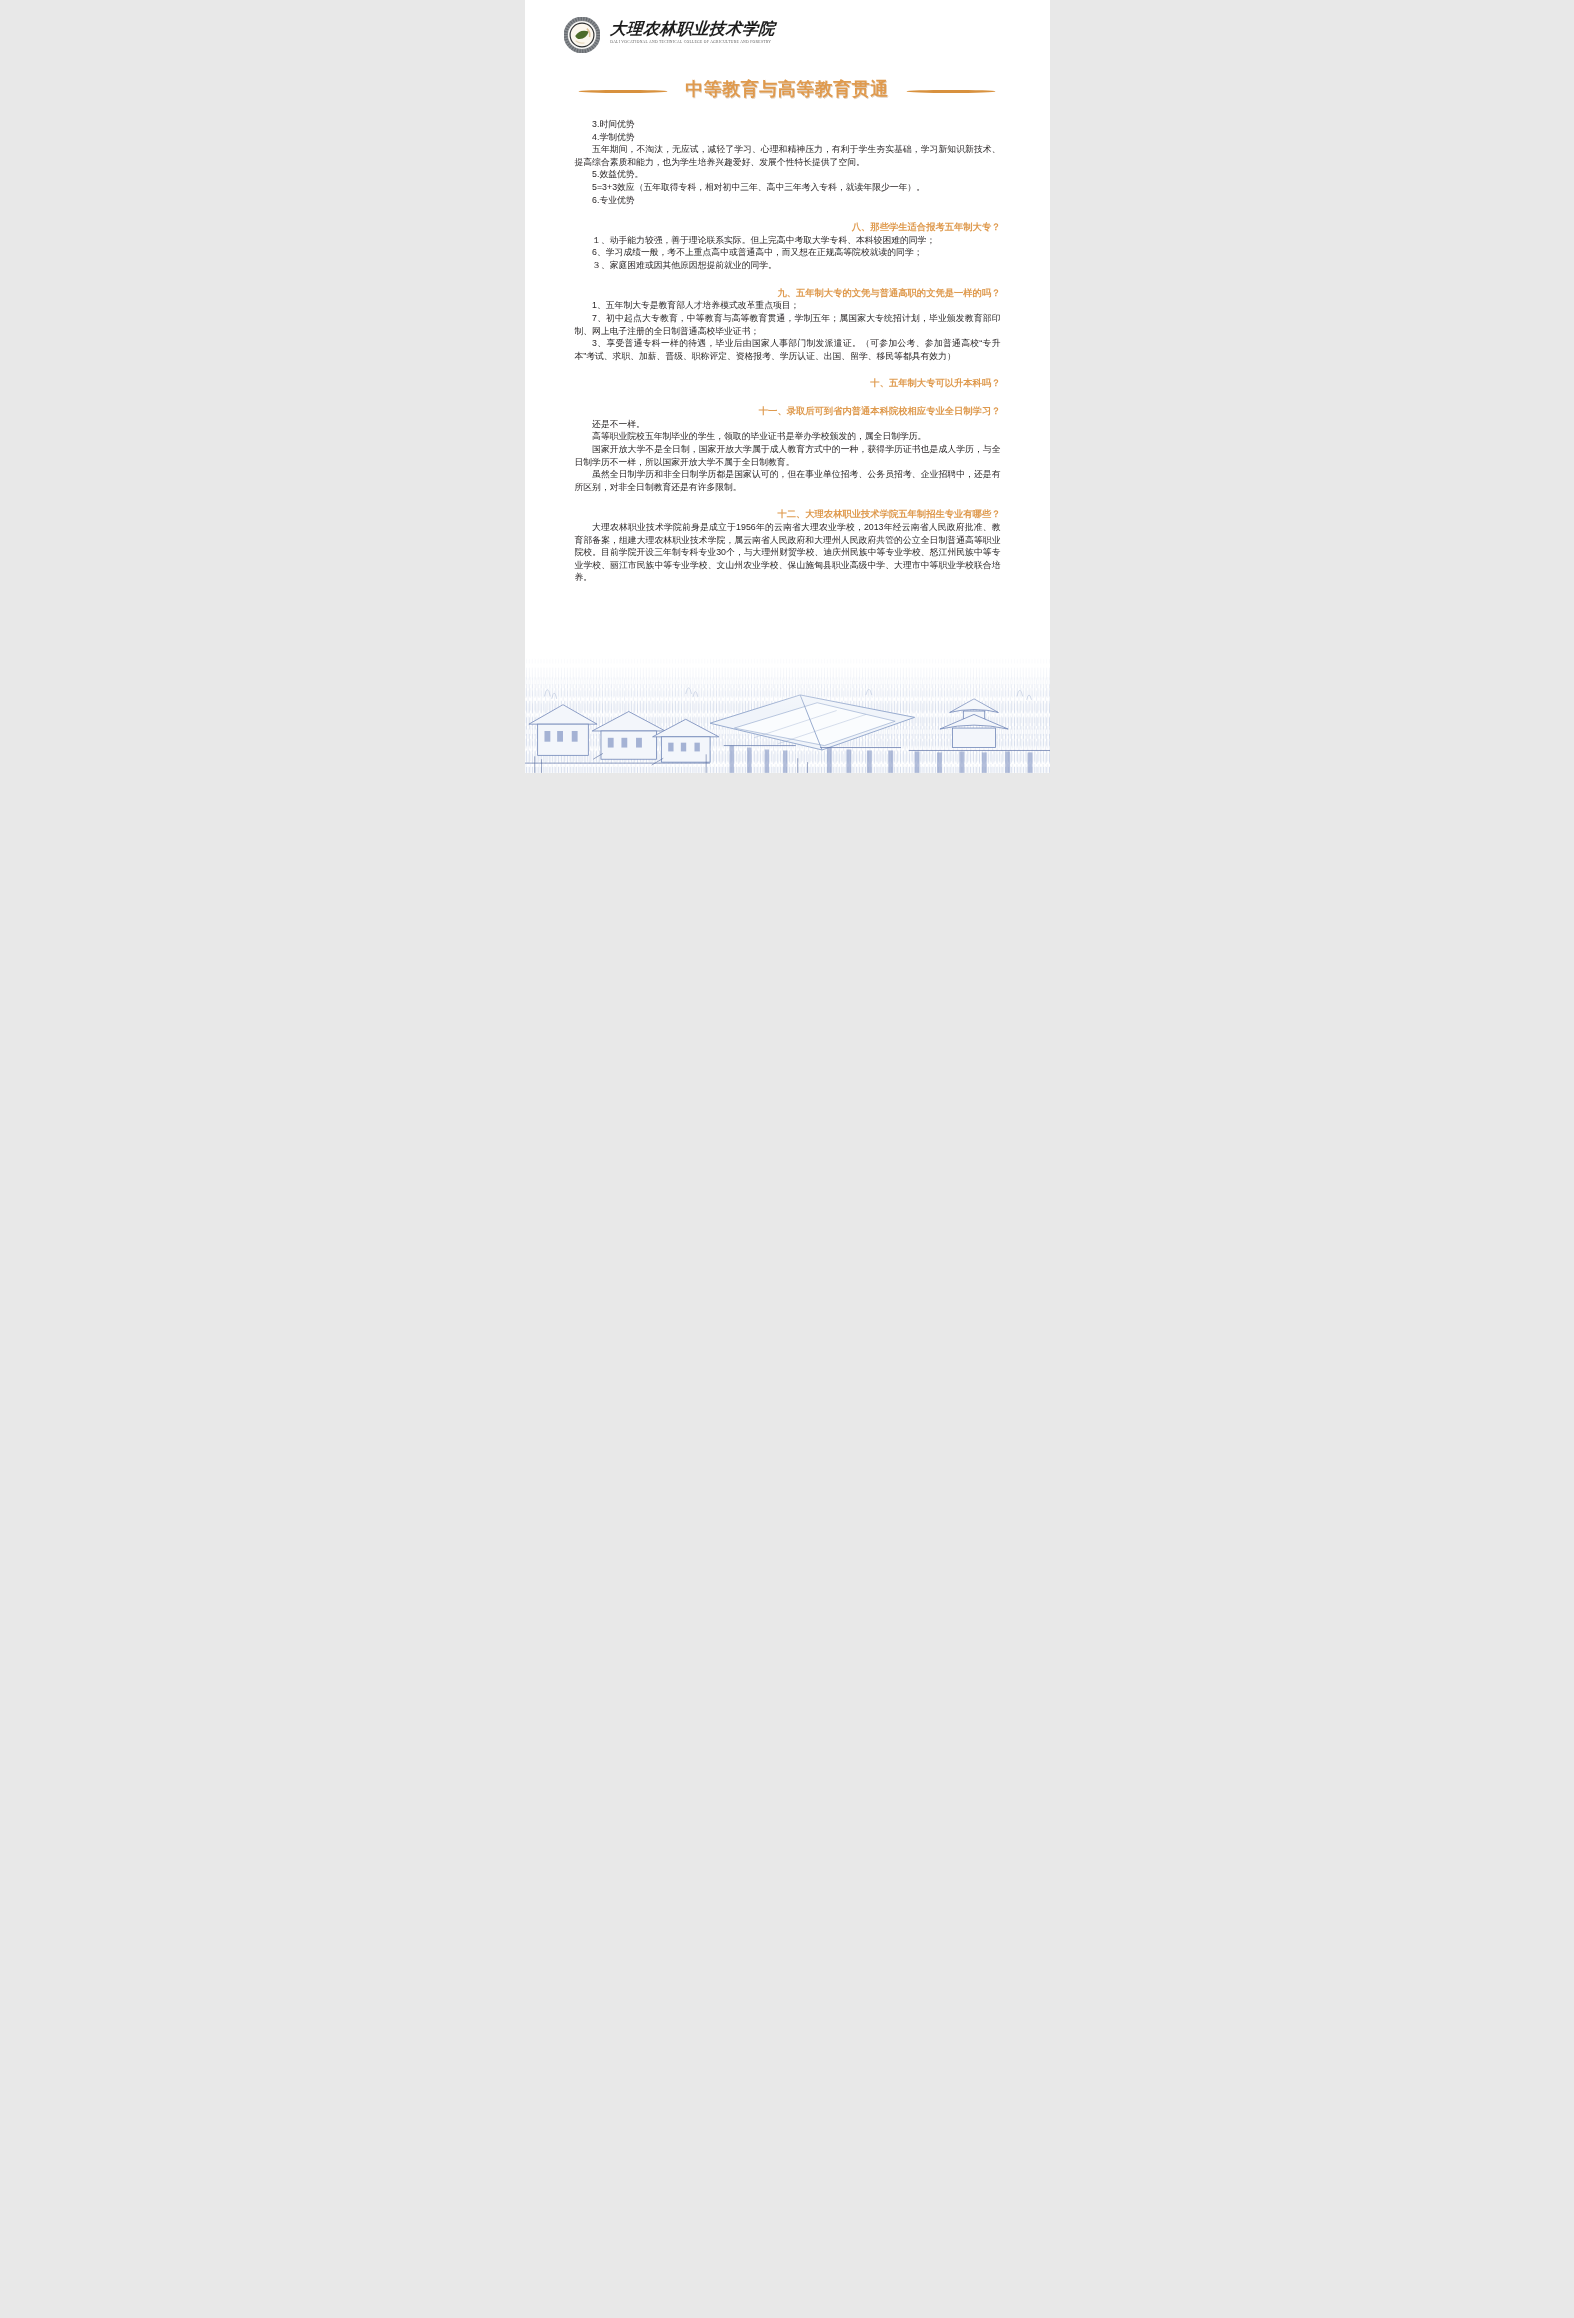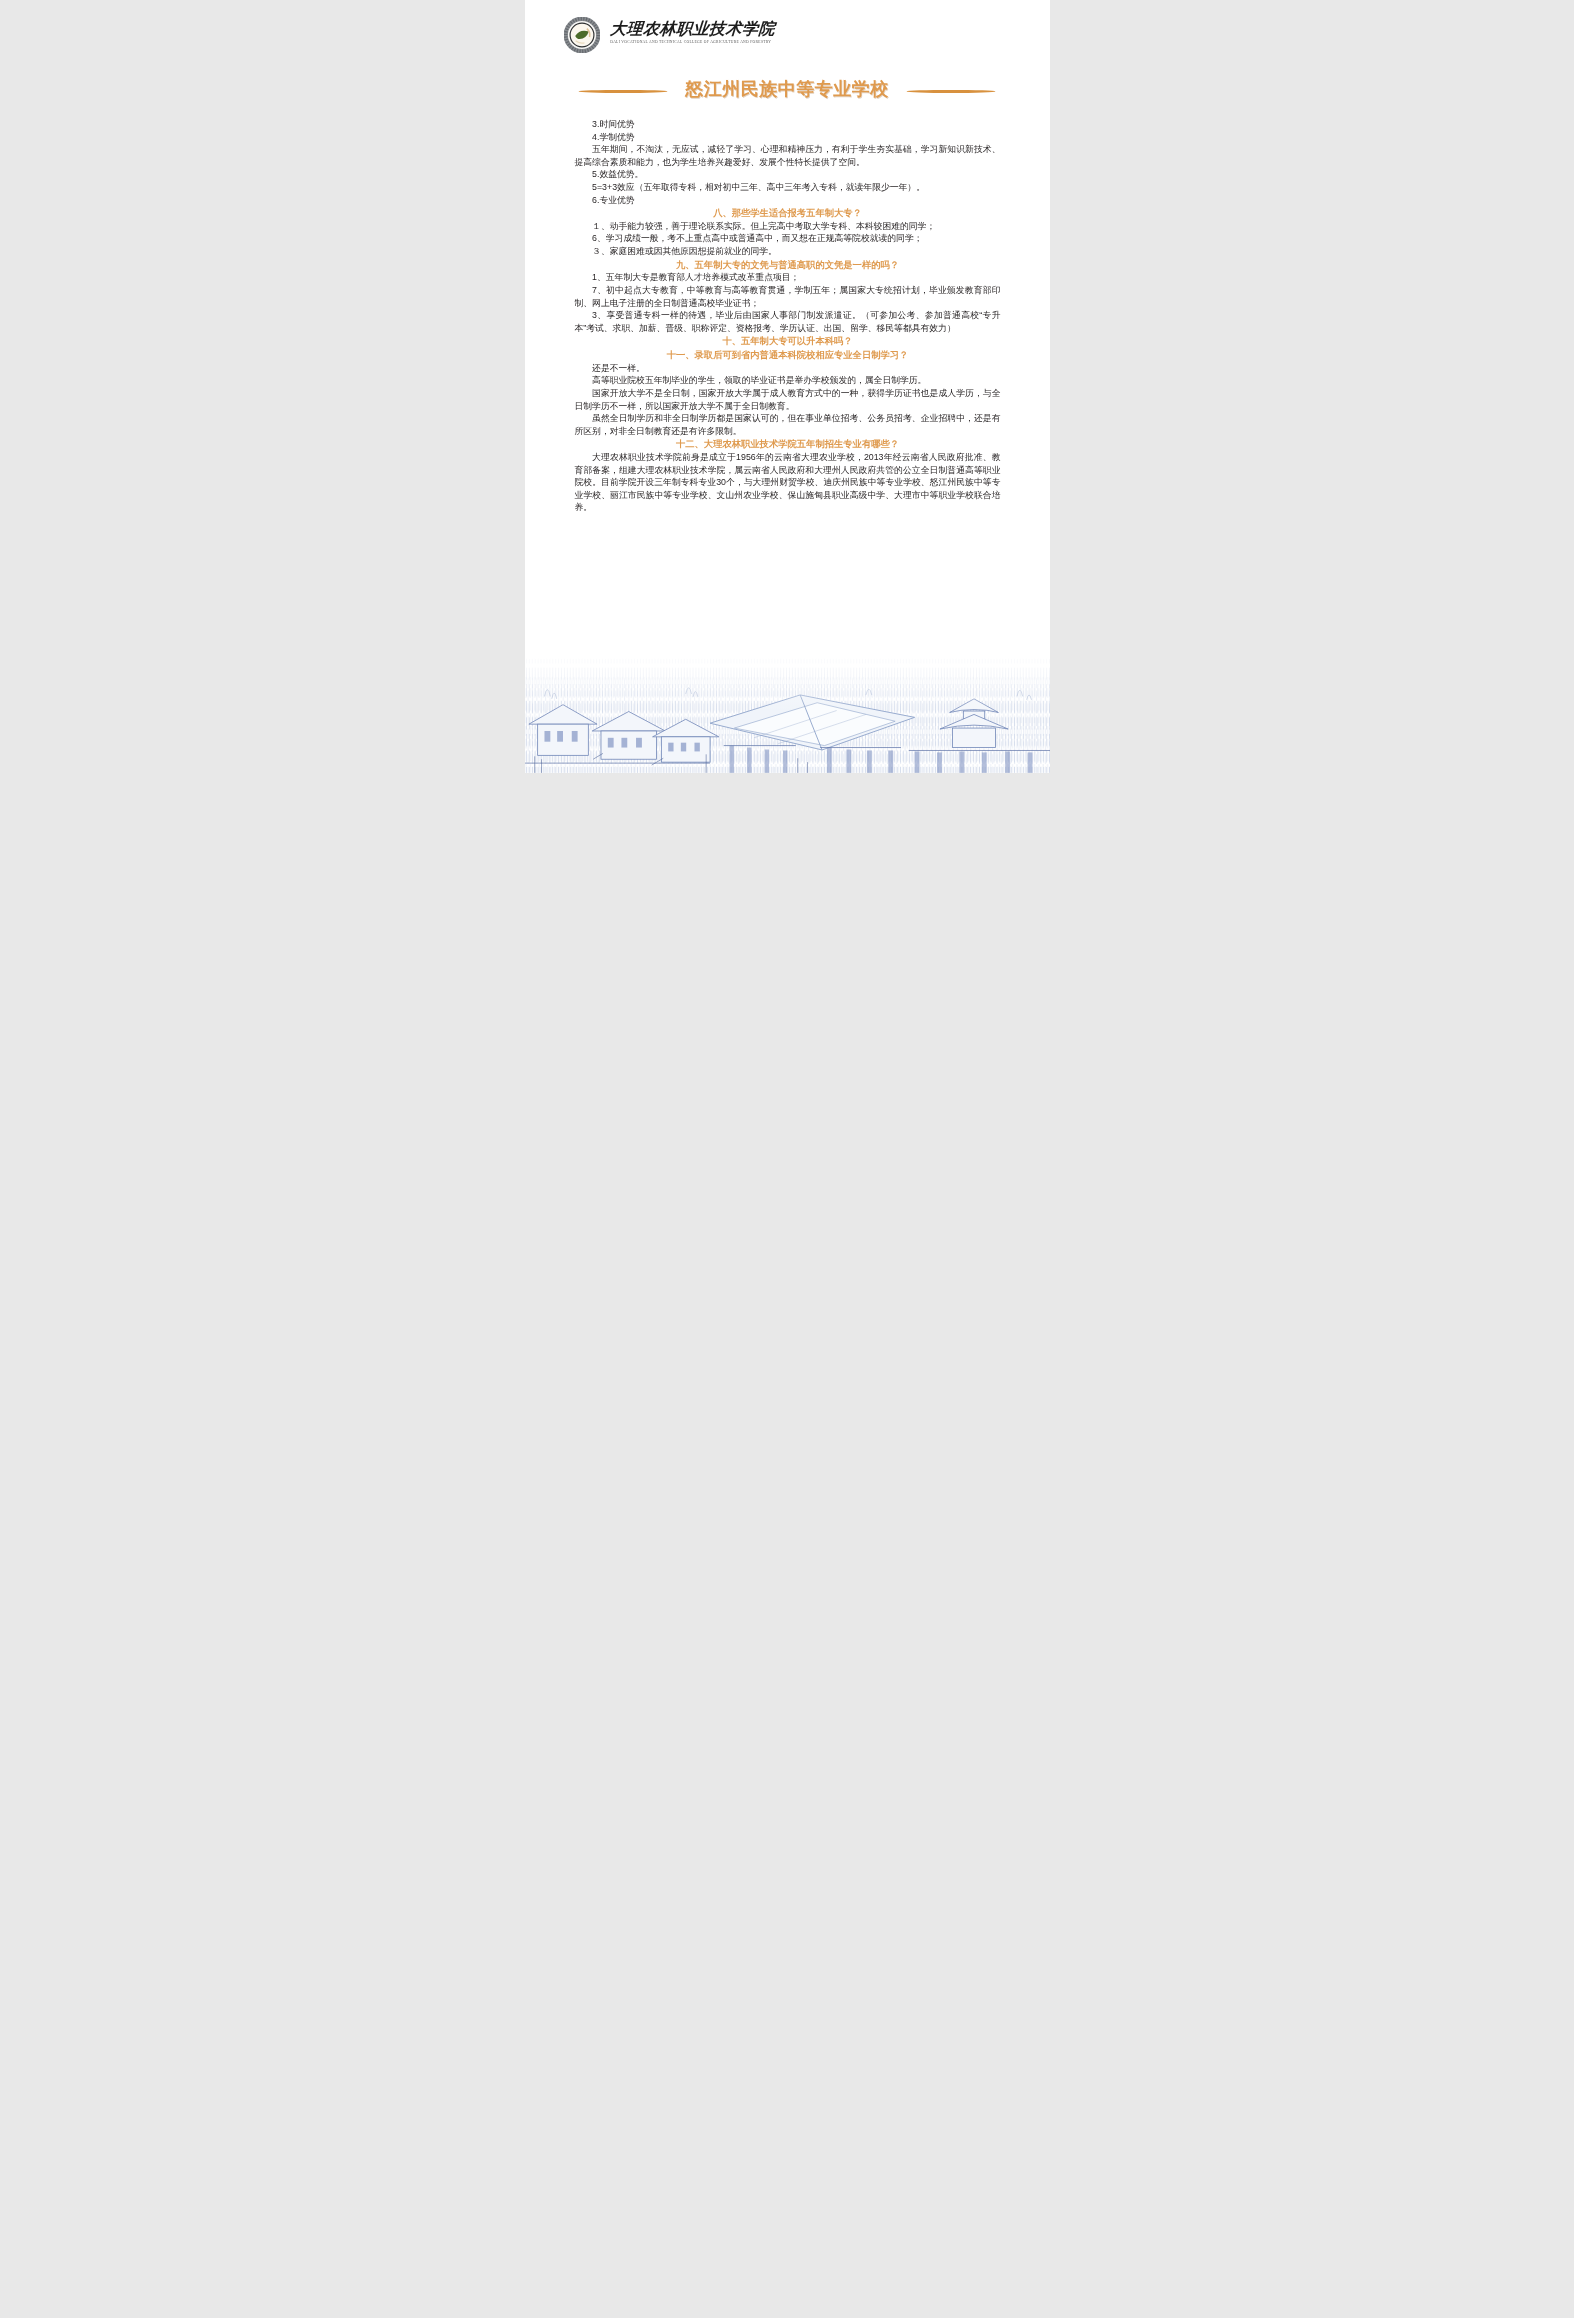--- a/index.html
+++ b/index.html
@@ -44,24 +44,24 @@
 
   
   .content {
     position:absolute; top:118px; left:50px; width:426px;
     font-size:8.8px; line-height:12.6px;
     text-align:justify;
   }
   .content p { margin:0; }
   .content p.para { text-indent:2em; }
   .content p.h {
-    margin-top:1px;
+    margin-top:15px;
     text-indent:0;
     color:#df9a4e; font-weight:bold; font-size:9.3px; line-height:12.7px;
-    text-align:center;
+    text-align:right;
   }
 
   
   .footer-sketch { position:absolute; left:0; bottom:0; width:525px; height:123px; }
 </style>
 </head>
 <body>
 
 <div class="page">
 
@@ -81,21 +81,21 @@
       <div class="brand-en">DALI VOCATIONAL AND TECHNICAL COLLEGE OF AGRICULTURE AND FORESTRY</div>
     </div>
   </div>
 
   <div class="title-row">
     <div class="ornament">
       <svg viewBox="0 0 184 10" width="90" height="4.9" aria-hidden="true">
         <ellipse cx="92" cy="5" rx="91" ry="3.2" fill="#d8913e"></ellipse>
       </svg>
     </div>
-    <div class="doc-title">怒江州民族中等专业学校</div>
+    <div class="doc-title">中等教育与高等教育贯通</div>
     <div class="ornament">
       <svg viewBox="0 0 184 10" width="90" height="4.9" aria-hidden="true">
         <ellipse cx="92" cy="5" rx="91" ry="3.2" fill="#d8913e"></ellipse>
       </svg>
     </div>
   </div>
 
   <div class="content">
       <p class="para">3.时间优势</p>
       <p class="para">4.学制优势</p>

